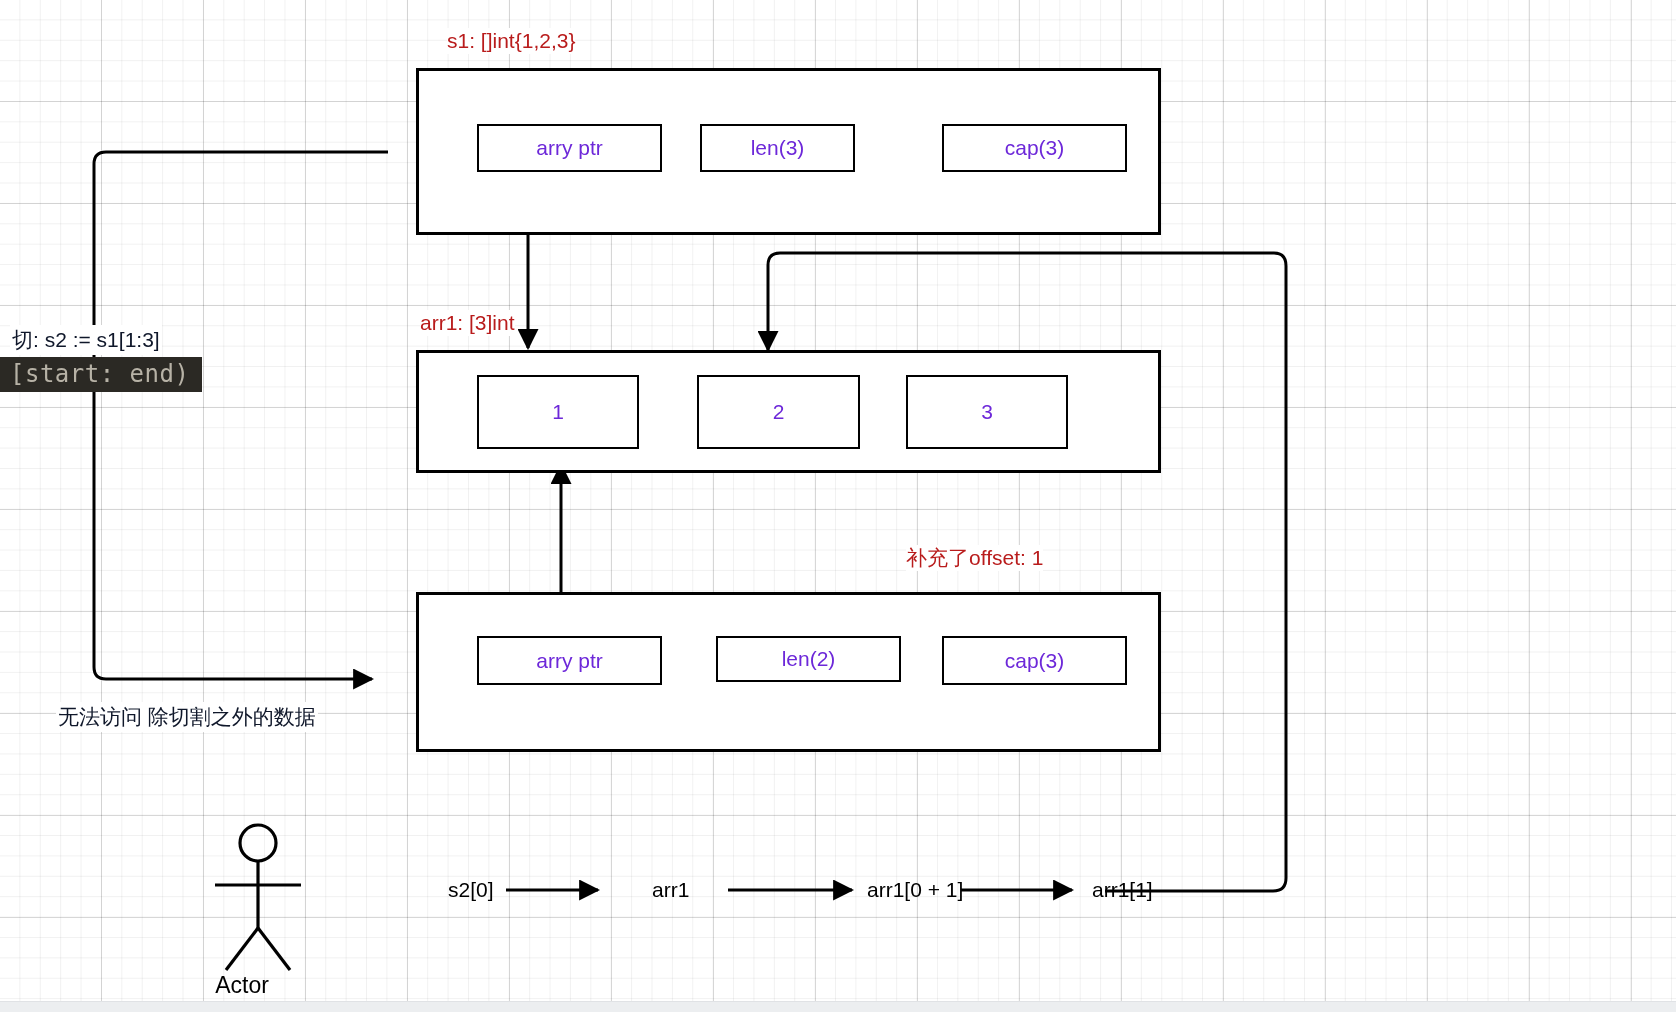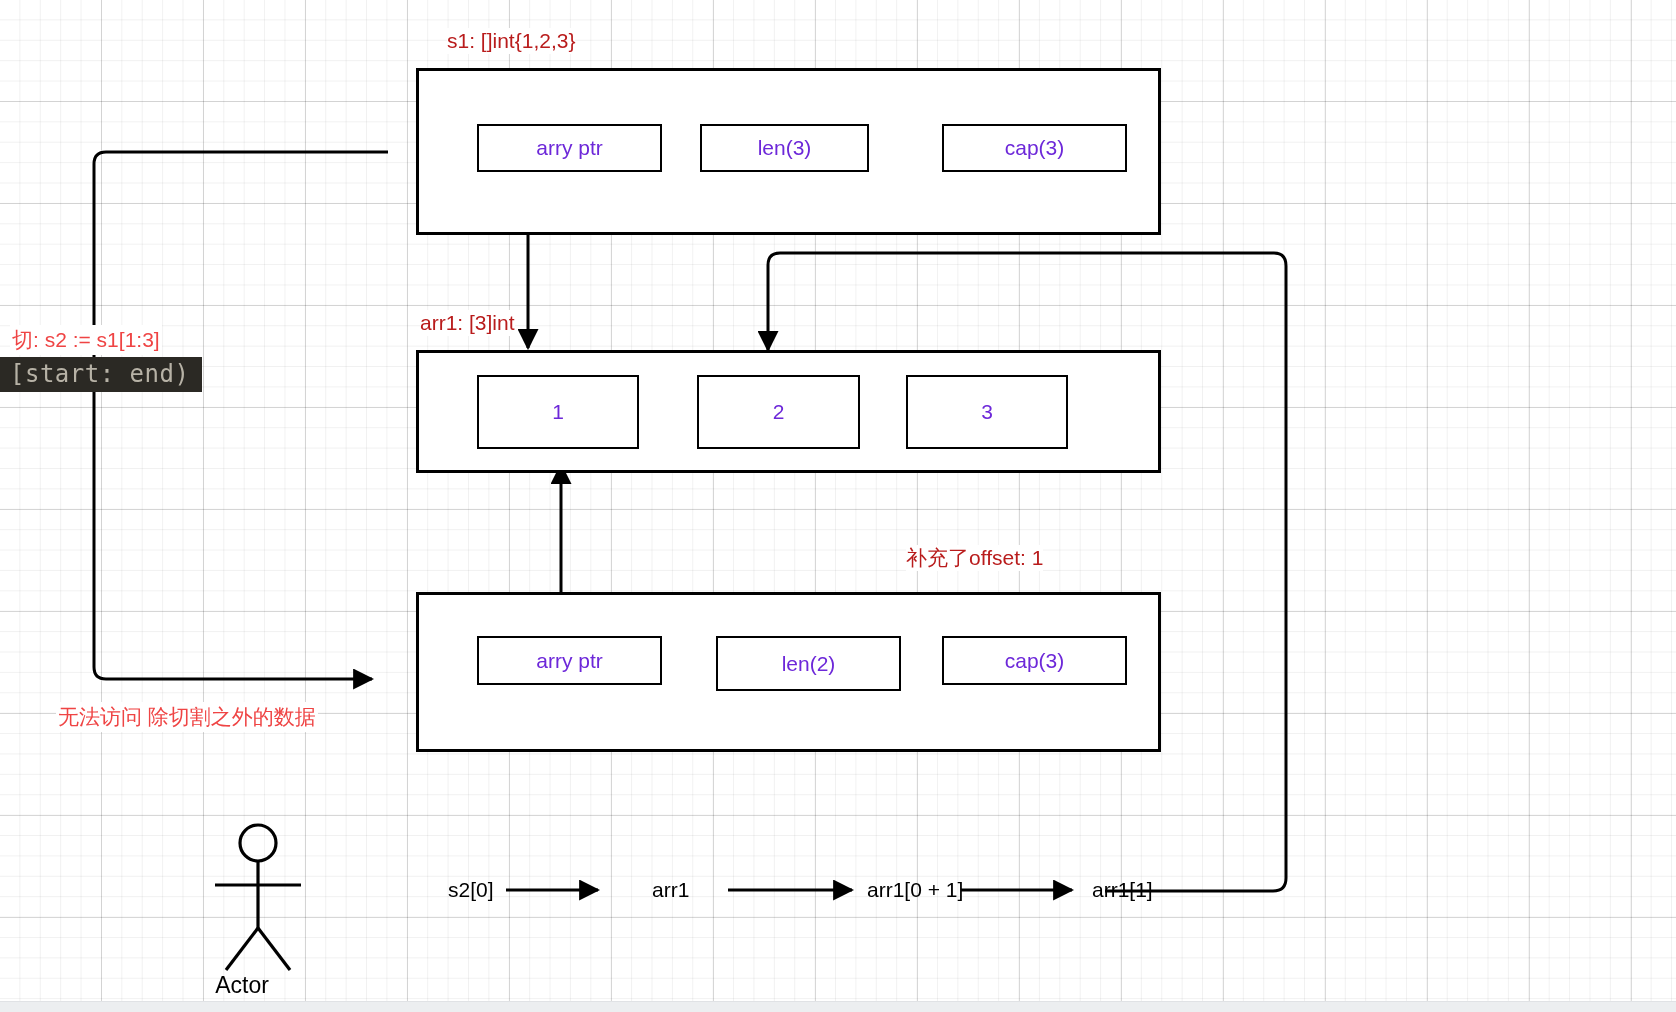--- a/index.html
+++ b/index.html
@@ -56,21 +56,21 @@
     position: absolute;
     font-size: 21px;
     color: #b91c1c;
     white-space: nowrap;
     background: #ffffff;
     line-height: 1.25;
   }
   .note-plain {
     position: absolute;
     font-size: 21px;
-    color: #ef4444;
+    color: #0f172a;
     white-space: nowrap;
     background: #ffffff;
     padding: 1px 2px;
   }
   .note-code {
     position: absolute;
     font-family: "DejaVu Sans Mono", "Liberation Mono", monospace;
     font-size: 24px;
     font-weight: normal;
     color: #b7b2a6;
@@ -134,40 +134,40 @@
       <line x1="258" y1="928" x2="226" y2="970"></line>
       <line x1="258" y1="928" x2="290" y2="970"></line>
     </g>
   </svg>
 
   <div class="caption" style="left:447px; top:28px;">s1: []int{1,2,3}</div>
 
   <div class="struct-box" style="left:416px; top:68px; width:745px; height:167px;"></div>
 
   <div class="field-box" style="left:477px; top:124px; width:185px; height:48px;">arry ptr</div>
-  <div class="field-box" style="left:700px; top:124px; width:169px; height:48px;">len(3)</div>
+  <div class="field-box" style="left:700px; top:124px; width:155px; height:48px;">len(3)</div>
   <div class="field-box" style="left:942px; top:124px; width:185px; height:48px;">cap(3)</div>
 
   <div class="note-plain" style="left:10px; top:325px;">切:  s2 := s1[1:3]</div>
   <div class="note-code" style="left:0px; top:357px; width:186px;">[start: end)</div>
 
   <div class="caption" style="left:420px; top:310px;">arr1: [3]int</div>
 
   <div class="struct-box" style="left:416px; top:350px; width:745px; height:123px;"></div>
 
   <div class="field-box" style="left:477px; top:375px; width:162px; height:74px;">1</div>
   <div class="field-box" style="left:697px; top:375px; width:163px; height:74px;">2</div>
   <div class="field-box" style="left:906px; top:375px; width:162px; height:74px;">3</div>
 
   <div class="caption" style="left:906px; top:545px;">补充了offset: 1</div>
 
   <div class="struct-box" style="left:416px; top:592px; width:745px; height:160px;"></div>
 
   <div class="field-box" style="left:477px; top:636px; width:185px; height:49px;">arry ptr</div>
-  <div class="field-box" style="left:716px; top:636px; width:185px; height:55px;">len(2)</div>
+  <div class="field-box" style="left:716px; top:636px; width:185px; height:46px;">len(2)</div>
   <div class="field-box" style="left:942px; top:636px; width:185px; height:49px;">cap(3)</div>
 
   <div class="note-plain" style="left:56px; top:702px;">无法访问 除切割之外的数据</div>
 
   <div class="flow-label" style="left:448px; top:878px;text-align:center;">s2[0]</div>
   <div class="flow-label" style="left:652px; top:878px;text-align:center;">arr1</div>
   <div class="flow-label" style="left:867px; top:878px;">arr1[0 + 1]</div>
   <div class="flow-label" style="left:1092px; top:878px;">arr1[1]</div>
 
   <div class="actor-label" style="left:182px; top:972px; width:120px;">Actor</div>

